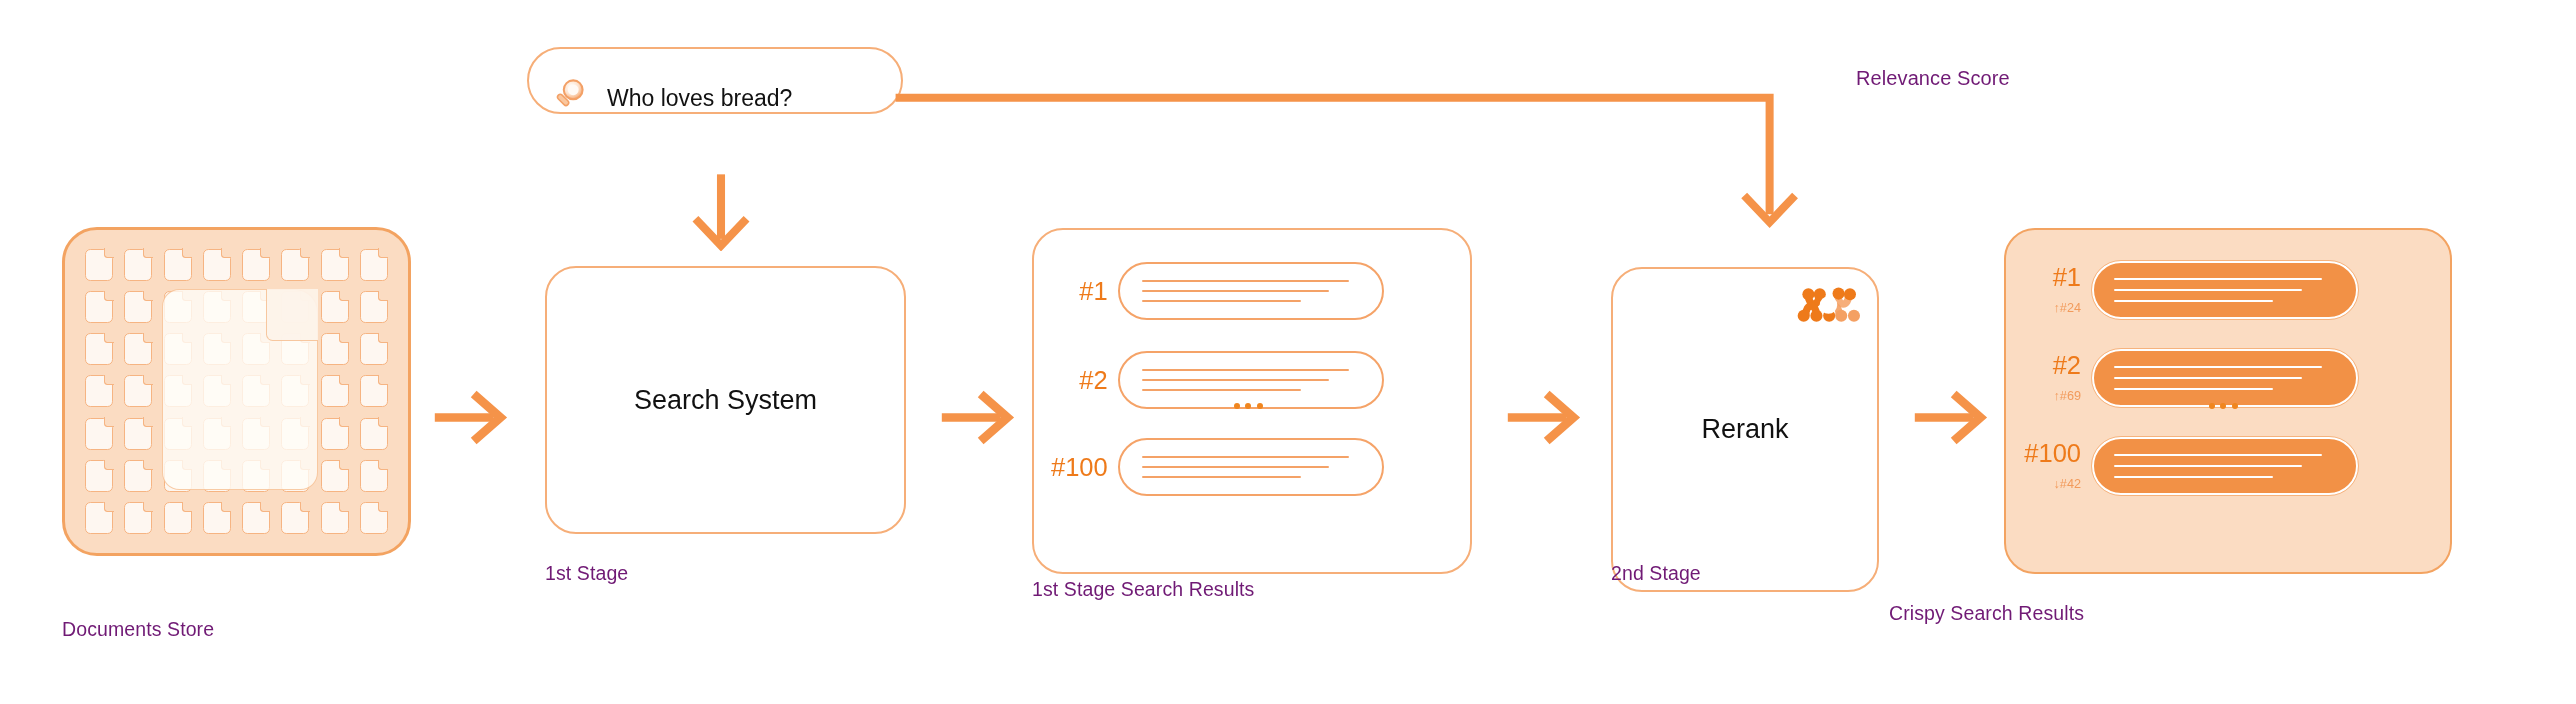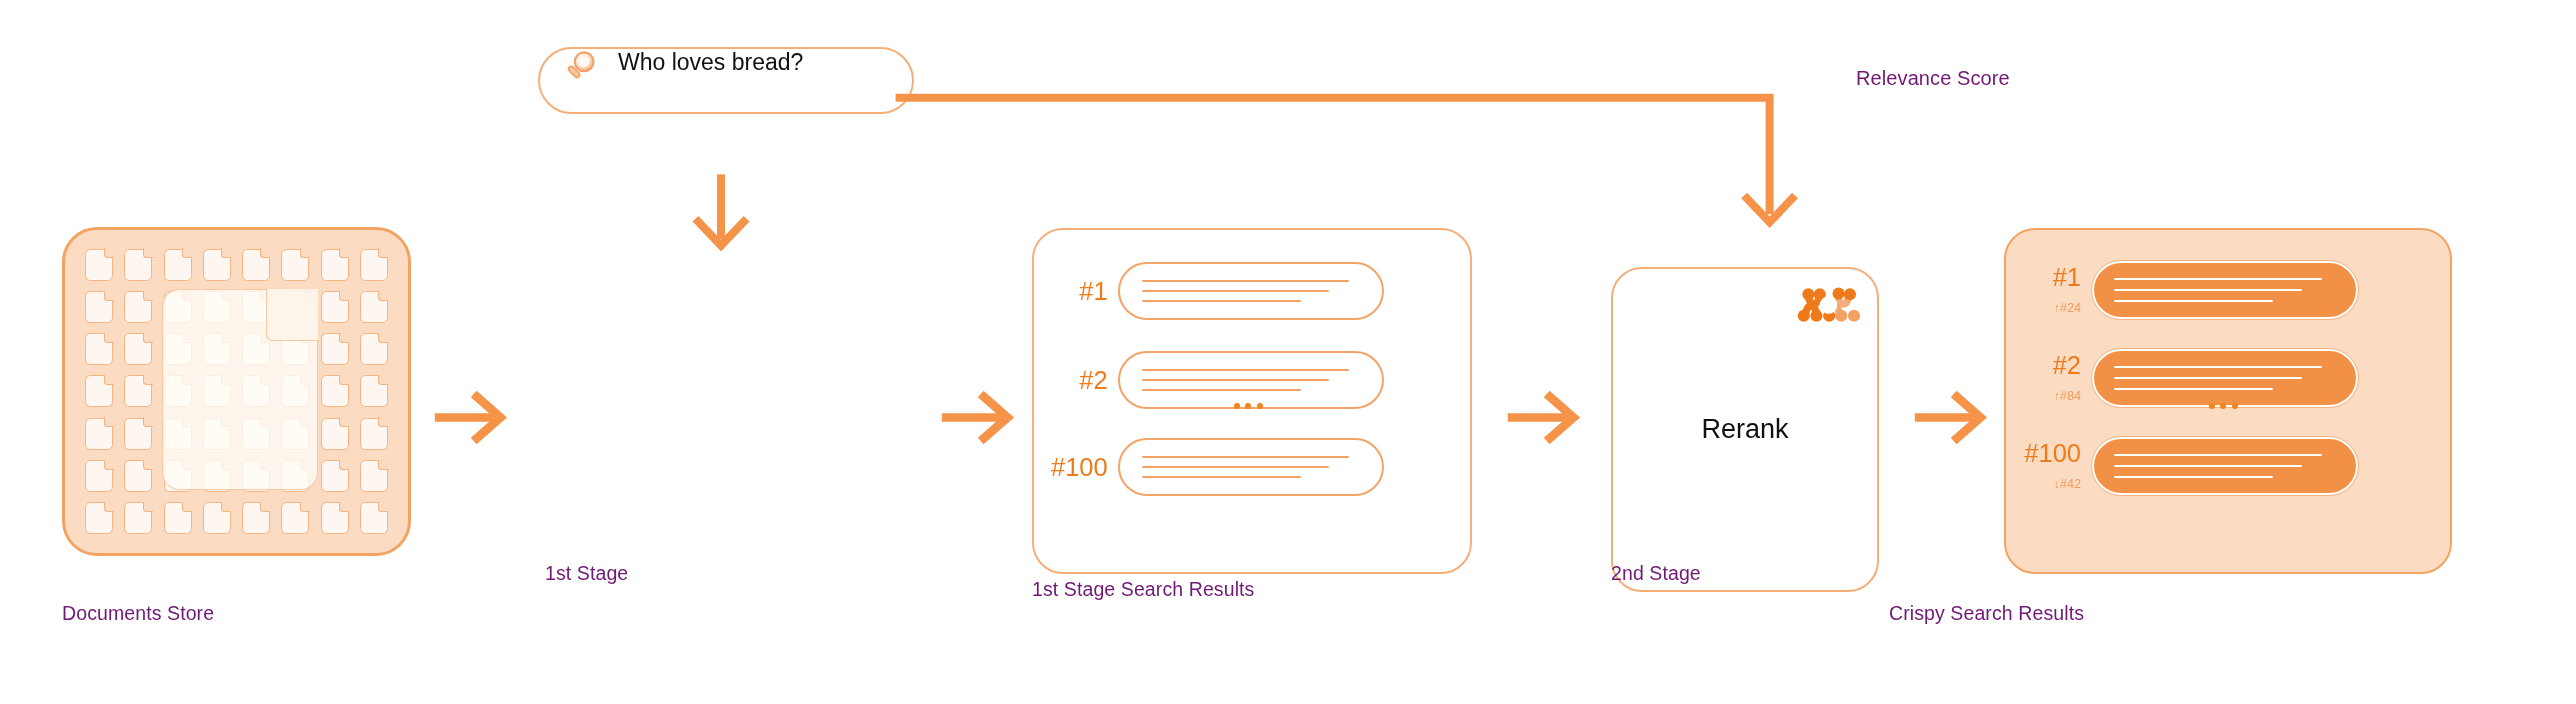--- a/index.html
+++ b/index.html
@@ -98,30 +98,30 @@
     height: 52px;
     background: rgba(253,243,233,0.92);
     border-left: 1.3px solid rgba(243,163,97,0.55);
     border-bottom: 1.3px solid rgba(243,163,97,0.55);
     border-radius: 0 0 0 6.7px;
     box-sizing: border-box;
   }
 
   
   #query-pill {
-    left: 538px;
+    left: 527px;
     top: 47px;
     width: 376px;
     height: 67px;
     border: 2.7px solid #F6AE78;
     border-radius: 35px;
     background: #ffffff;
     box-sizing: border-box;
     display: flex;
-    align-items: flex-start;
+    align-items: flex-end;
     padding-left: 24px;
     gap: 19px;
   }
   #query-text {
     font-size: 23px;
     color: #111111;
     white-space: nowrap;
   }
 
   
@@ -242,21 +242,21 @@
   .h-arrow { position: absolute; }
   #arrow-q-down { position: absolute; left: 686px; top: 173px; }
   #relevance-path { position: absolute; left: 892px; top: 71px; }
   #relevance-label {
     left: 1856px;
     top: 67px;
     font-size: 20px;
   }
 
   
-  #cap-docs      { left: 62px;   top: 602px; }
+  #cap-docs      { left: 62px;   top: 618px; }
   #cap-1st-stage { left: 545px;  top: 562px; }
   #cap-1st-res   { left: 1032px; top: 578px; }
   #cap-2nd-stage { left: 1611px; top: 562px; text-align: right; }
   #cap-crispy    { left: 1889px; top: 602px; }
 </style>
 </head>
 <body>
 
 <div id="stage">
 
@@ -348,20 +348,23 @@
     <path d="M52 2 V98" stroke="#F59349" stroke-width="12" fill="none"></path>
     <path d="M14 68 L52 108 L90 68" stroke="#F59349" stroke-width="12" fill="none" stroke-linecap="butt" stroke-linejoin="miter"></path>
   </svg>
 
   <svg id="relevance-path" width="912" height="174" viewBox="0 0 1360 260">
     <path d="M4 40 H1310 V214" stroke="#F59349" stroke-width="12" fill="none" stroke-linecap="butt" stroke-linejoin="miter"></path>
     <path d="M1272 186 L1310 226 L1348 186" stroke="#F59349" stroke-width="12" fill="none" stroke-linecap="butt" stroke-linejoin="miter"></path>
   </svg>
   <div class="caption" id="relevance-label">Relevance Score</div>
 
+  <div class="stage-box" id="search-system">
+    <span class="stage-box-label">Search System</span>
+  </div>
   <div class="caption" id="cap-1st-stage">1st Stage</div>
 
   <svg class="h-arrow" style="left:939px; top:386px;" width="78" height="63" viewBox="0 0 116 94">
     <path d="M4 47 H92" stroke="#F59349" stroke-width="13" fill="none"></path>
     <path d="M62 12 L102 47 L62 82" stroke="#F59349" stroke-width="13" fill="none" stroke-linejoin="miter"></path>
   </svg>
 
   <div class="abs" id="results-1st">
 
     <div class="result-row" style="left:5.4px; top:32px;">
@@ -454,21 +457,21 @@
       <div class="pill-filled">
         <div class="ln" style="width:86%;"></div>
         <div class="ln" style="width:78%;"></div>
         <div class="ln" style="width:66%;"></div>
       </div>
     </div>
 
     <div class="result-row" style="left:6.7px; top:119px;">
       <div class="rank-col">
         <div class="rank-label">#2</div>
-        <div class="rank-delta">↑#84</div>
+        <div class="rank-delta">↑#69</div>
       </div>
       <div class="pill-filled">
         <div class="ln" style="width:86%;"></div>
         <div class="ln" style="width:78%;"></div>
         <div class="ln" style="width:66%;"></div>
       </div>
     </div>
 
     <div class="ellipsis-dots" style="left:203px; top:173px;">
       <i></i>

